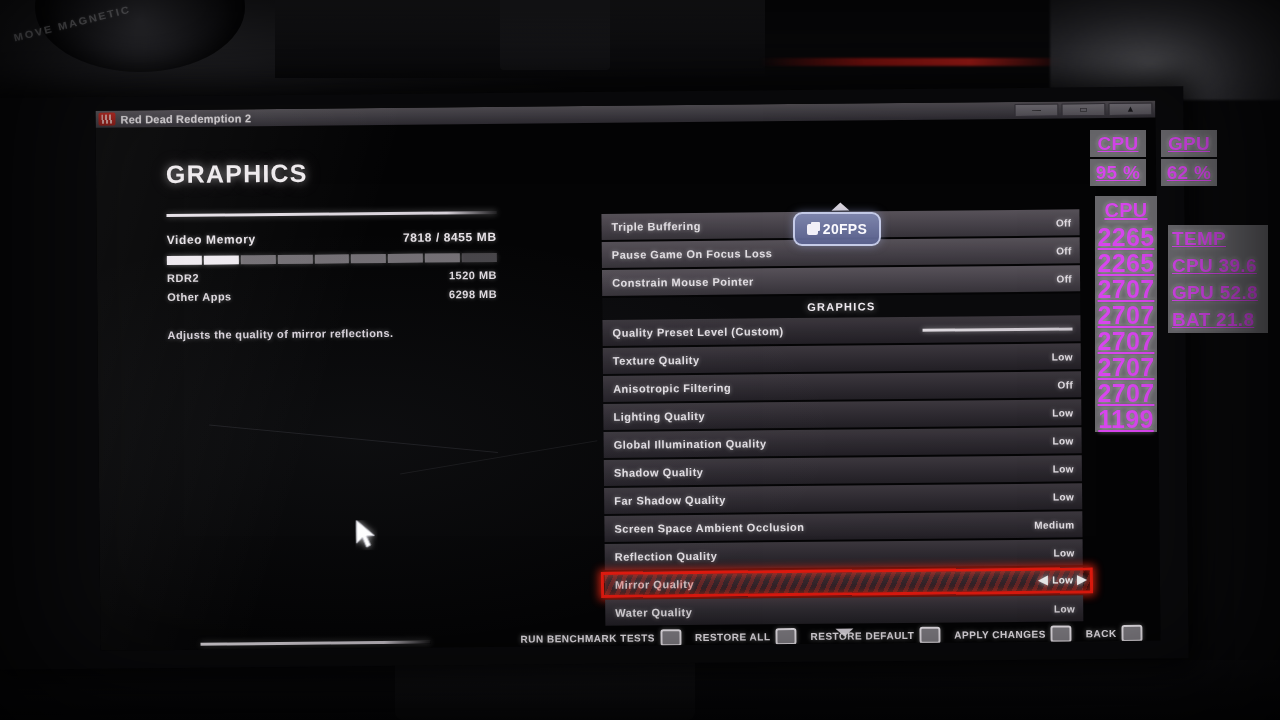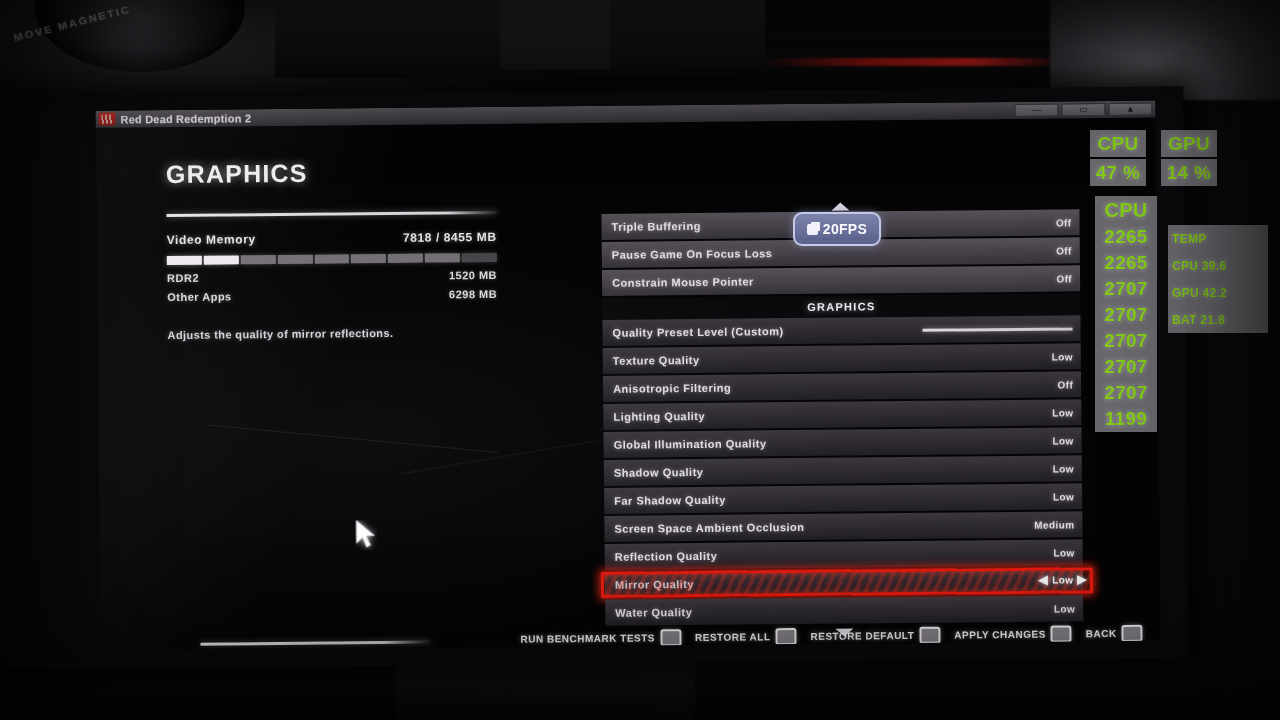--- a/index.html
+++ b/index.html
@@ -230,34 +230,35 @@
   }
   .bbtn .k {
     width:21px; height:17px; border:2px solid #efeaf0; border-radius:3px;
     background:rgba(235,230,238,.55);
     box-shadow:0 0 5px rgba(255,255,255,.35);
   }
 
   
   .hud { position:absolute; font-family:"Liberation Sans", sans-serif; font-weight:bold; }
   .hud-cell {
-    background:rgba(168,166,172,.62); color:#84cc16;
+    background:rgba(168,166,172,.62); color:#d946ef;
     text-shadow:0 0 4px rgba(255,255,255,.55), 0 0 2px rgba(0,0,0,.5);
     display:flex; align-items:center; justify-content:center;
     letter-spacing:.3px;
+    text-decoration:underline;
   }
   #hud-cpu { left:1090px; top:130px; width:56px; }
   #hud-gpu { left:1161px; top:130px; width:76px; }
   #hud-cpu .hud-cell, #hud-gpu .hud-cell { width:56px; height:27px; font-size:19px; margin-bottom:2px; }
   #hud-cores { left:1095px; top:196px; width:62px; }
-  #hud-cores .hud-cell { width:62px; height:26px; font-size:19px; }
+  #hud-cores .hud-cell { width:62px; height:26px; font-size:25px; }
   #hud-cores .hdr { height:28px; font-size:20px; }
   #hud-temp { left:1168px; top:225px; width:100px; }
   #hud-temp .hdr { width:100px; height:27px; font-size:19px; }
-  #hud-temp .hud-cell { width:100px; height:27px; font-size:12px; justify-content:flex-start; padding-left:4px; }
+  #hud-temp .hud-cell { width:100px; height:27px; font-size:19px; justify-content:flex-start; padding-left:4px; }
 
   
   #glare {
     position:absolute; inset:0; pointer-events:none;
     background:
       linear-gradient(107deg, rgba(255,255,255,.055) 0%, rgba(255,255,255,0) 26%),
       radial-gradient(ellipse 700px 300px at 260px 330px, rgba(190,200,220,.05), rgba(0,0,0,0) 70%);
   }
   #scratch1{position:absolute;left:110px;top:330px;width:290px;height:1px;background:rgba(220,220,235,.10);transform:rotate(6deg);}
   #scratch2{position:absolute;left:300px;top:350px;width:200px;height:1px;background:rgba(220,220,235,.08);transform:rotate(-9deg);}
@@ -435,40 +436,40 @@
   </div>
 </div>
 
 <div id="fps-badge">
   <span class="g"></span>
   <span class="t">20FPS</span>
 </div>
 
 <div class="hud" id="hud-cpu">
   <div class="hud-cell">CPU</div>
-  <div class="hud-cell">47 %</div>
+  <div class="hud-cell">95 %</div>
 </div>
 
 <div class="hud" id="hud-gpu">
   <div class="hud-cell">GPU</div>
-  <div class="hud-cell">14 %</div>
+  <div class="hud-cell">62 %</div>
 </div>
 
 <div class="hud" id="hud-cores">
   <div class="hud-cell hdr">CPU</div>
   <div class="hud-cell">2265</div>
   <div class="hud-cell">2265</div>
   <div class="hud-cell">2707</div>
   <div class="hud-cell">2707</div>
   <div class="hud-cell">2707</div>
   <div class="hud-cell">2707</div>
   <div class="hud-cell">2707</div>
   <div class="hud-cell">1199</div>
 </div>
 
 <div class="hud" id="hud-temp">
   <div class="hud-cell hdr">TEMP</div>
   <div class="hud-cell">CPU 39.6</div>
-  <div class="hud-cell">GPU 42.2</div>
+  <div class="hud-cell">GPU 52.8</div>
   <div class="hud-cell">BAT 21.8</div>
 </div>
 
 <div id="vignette"></div>
 
 </body></html>

